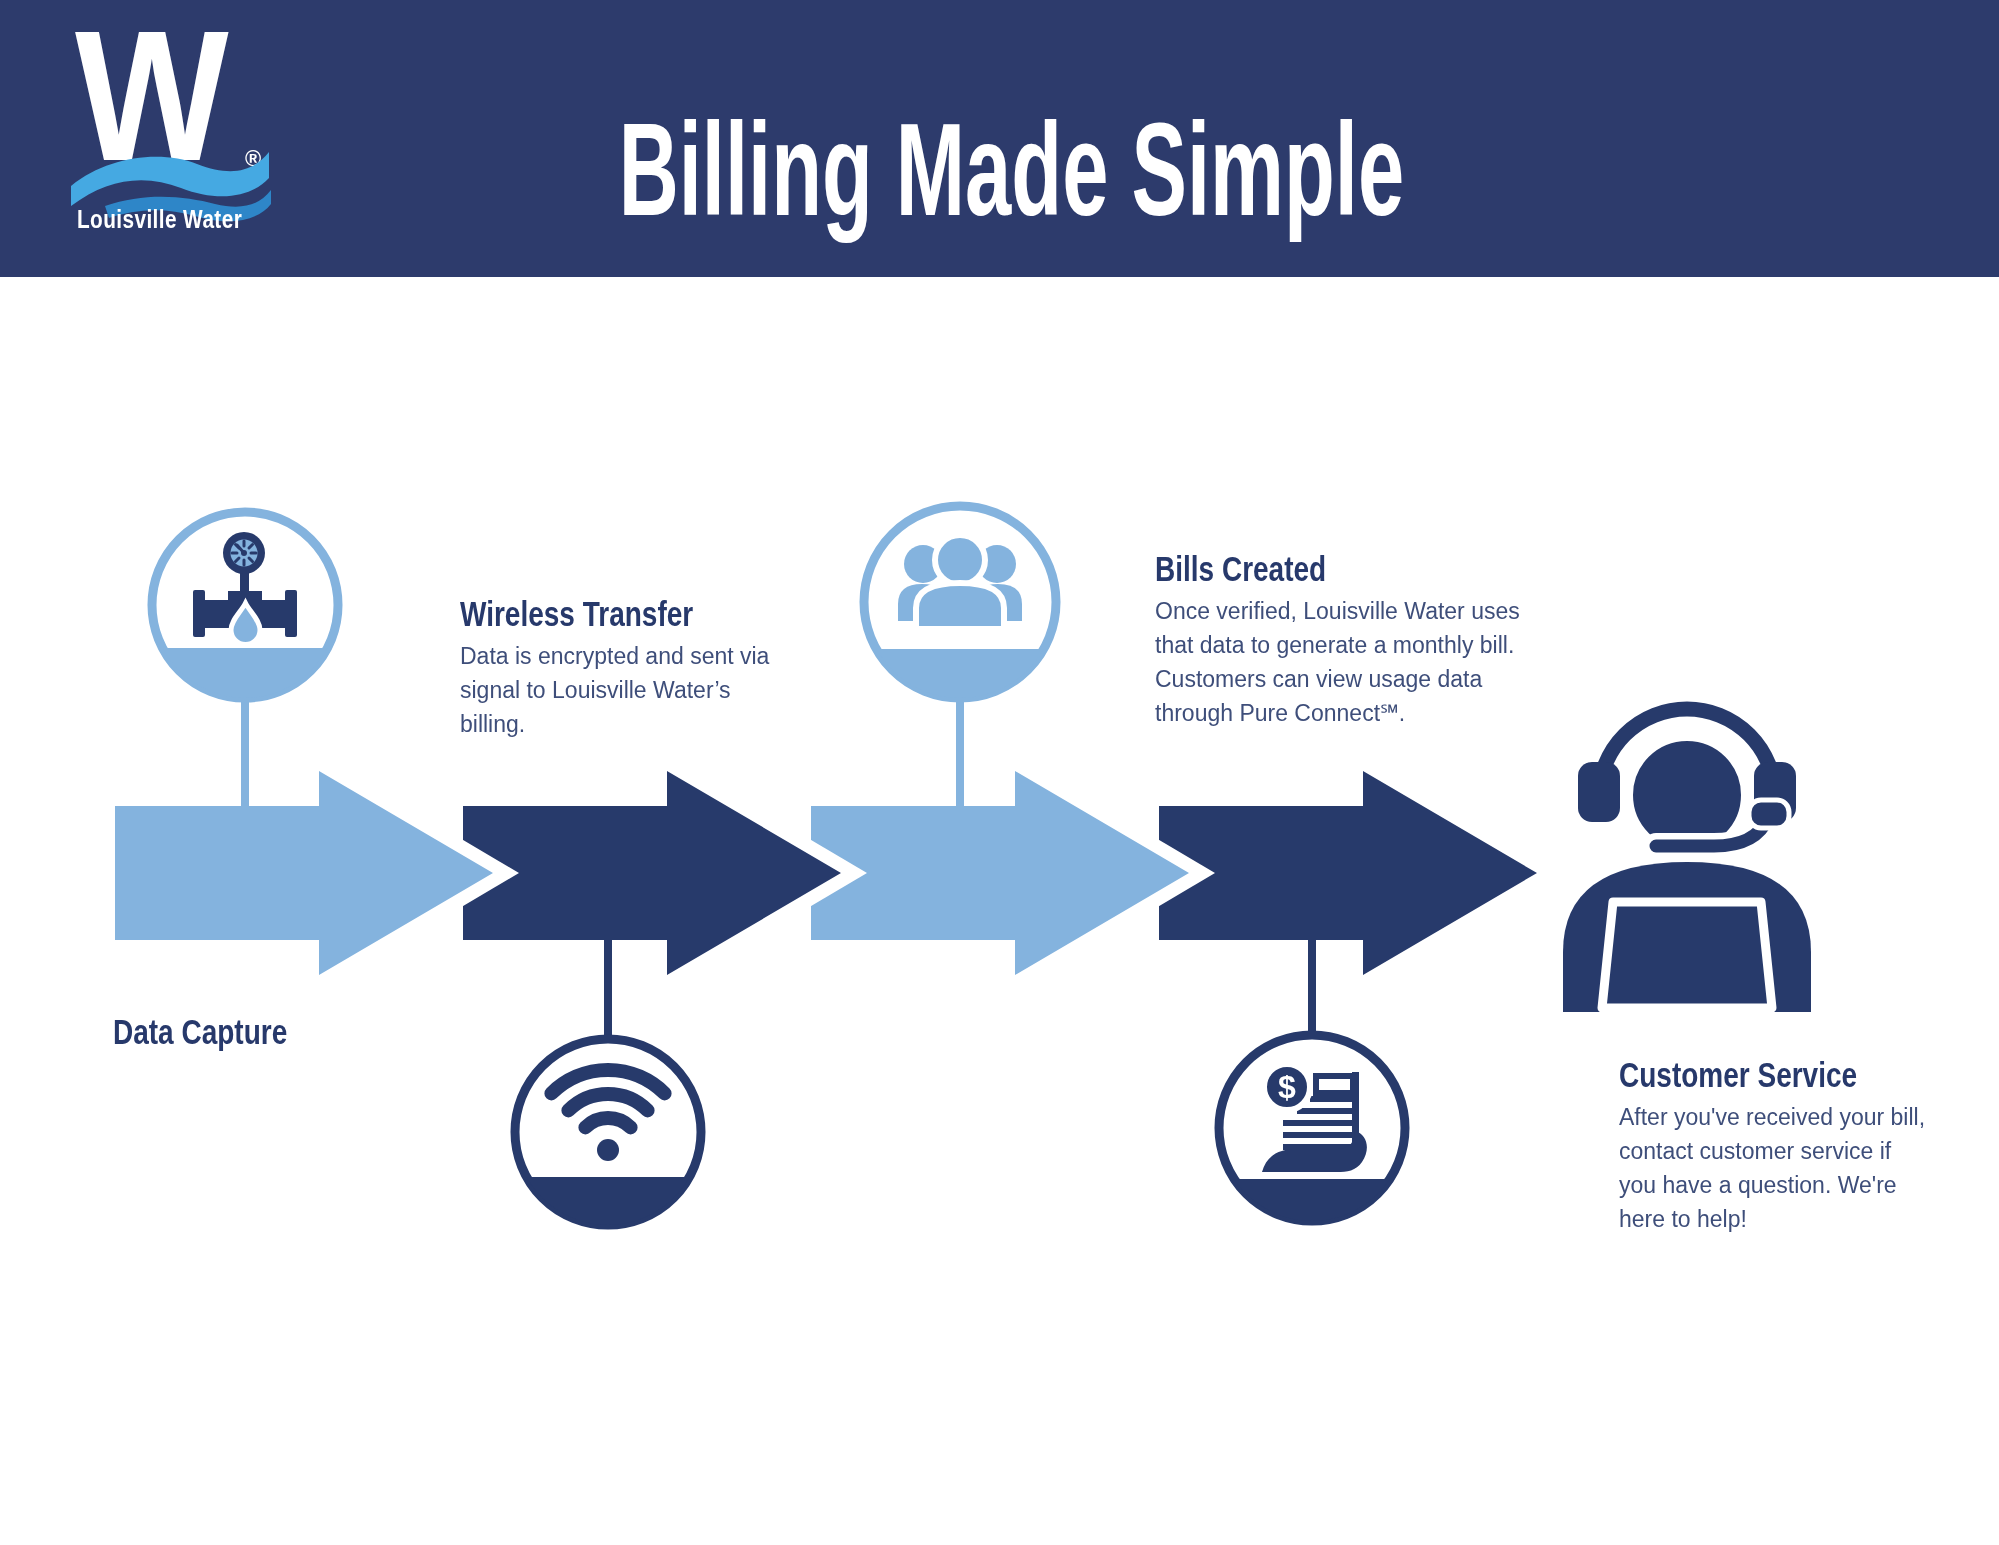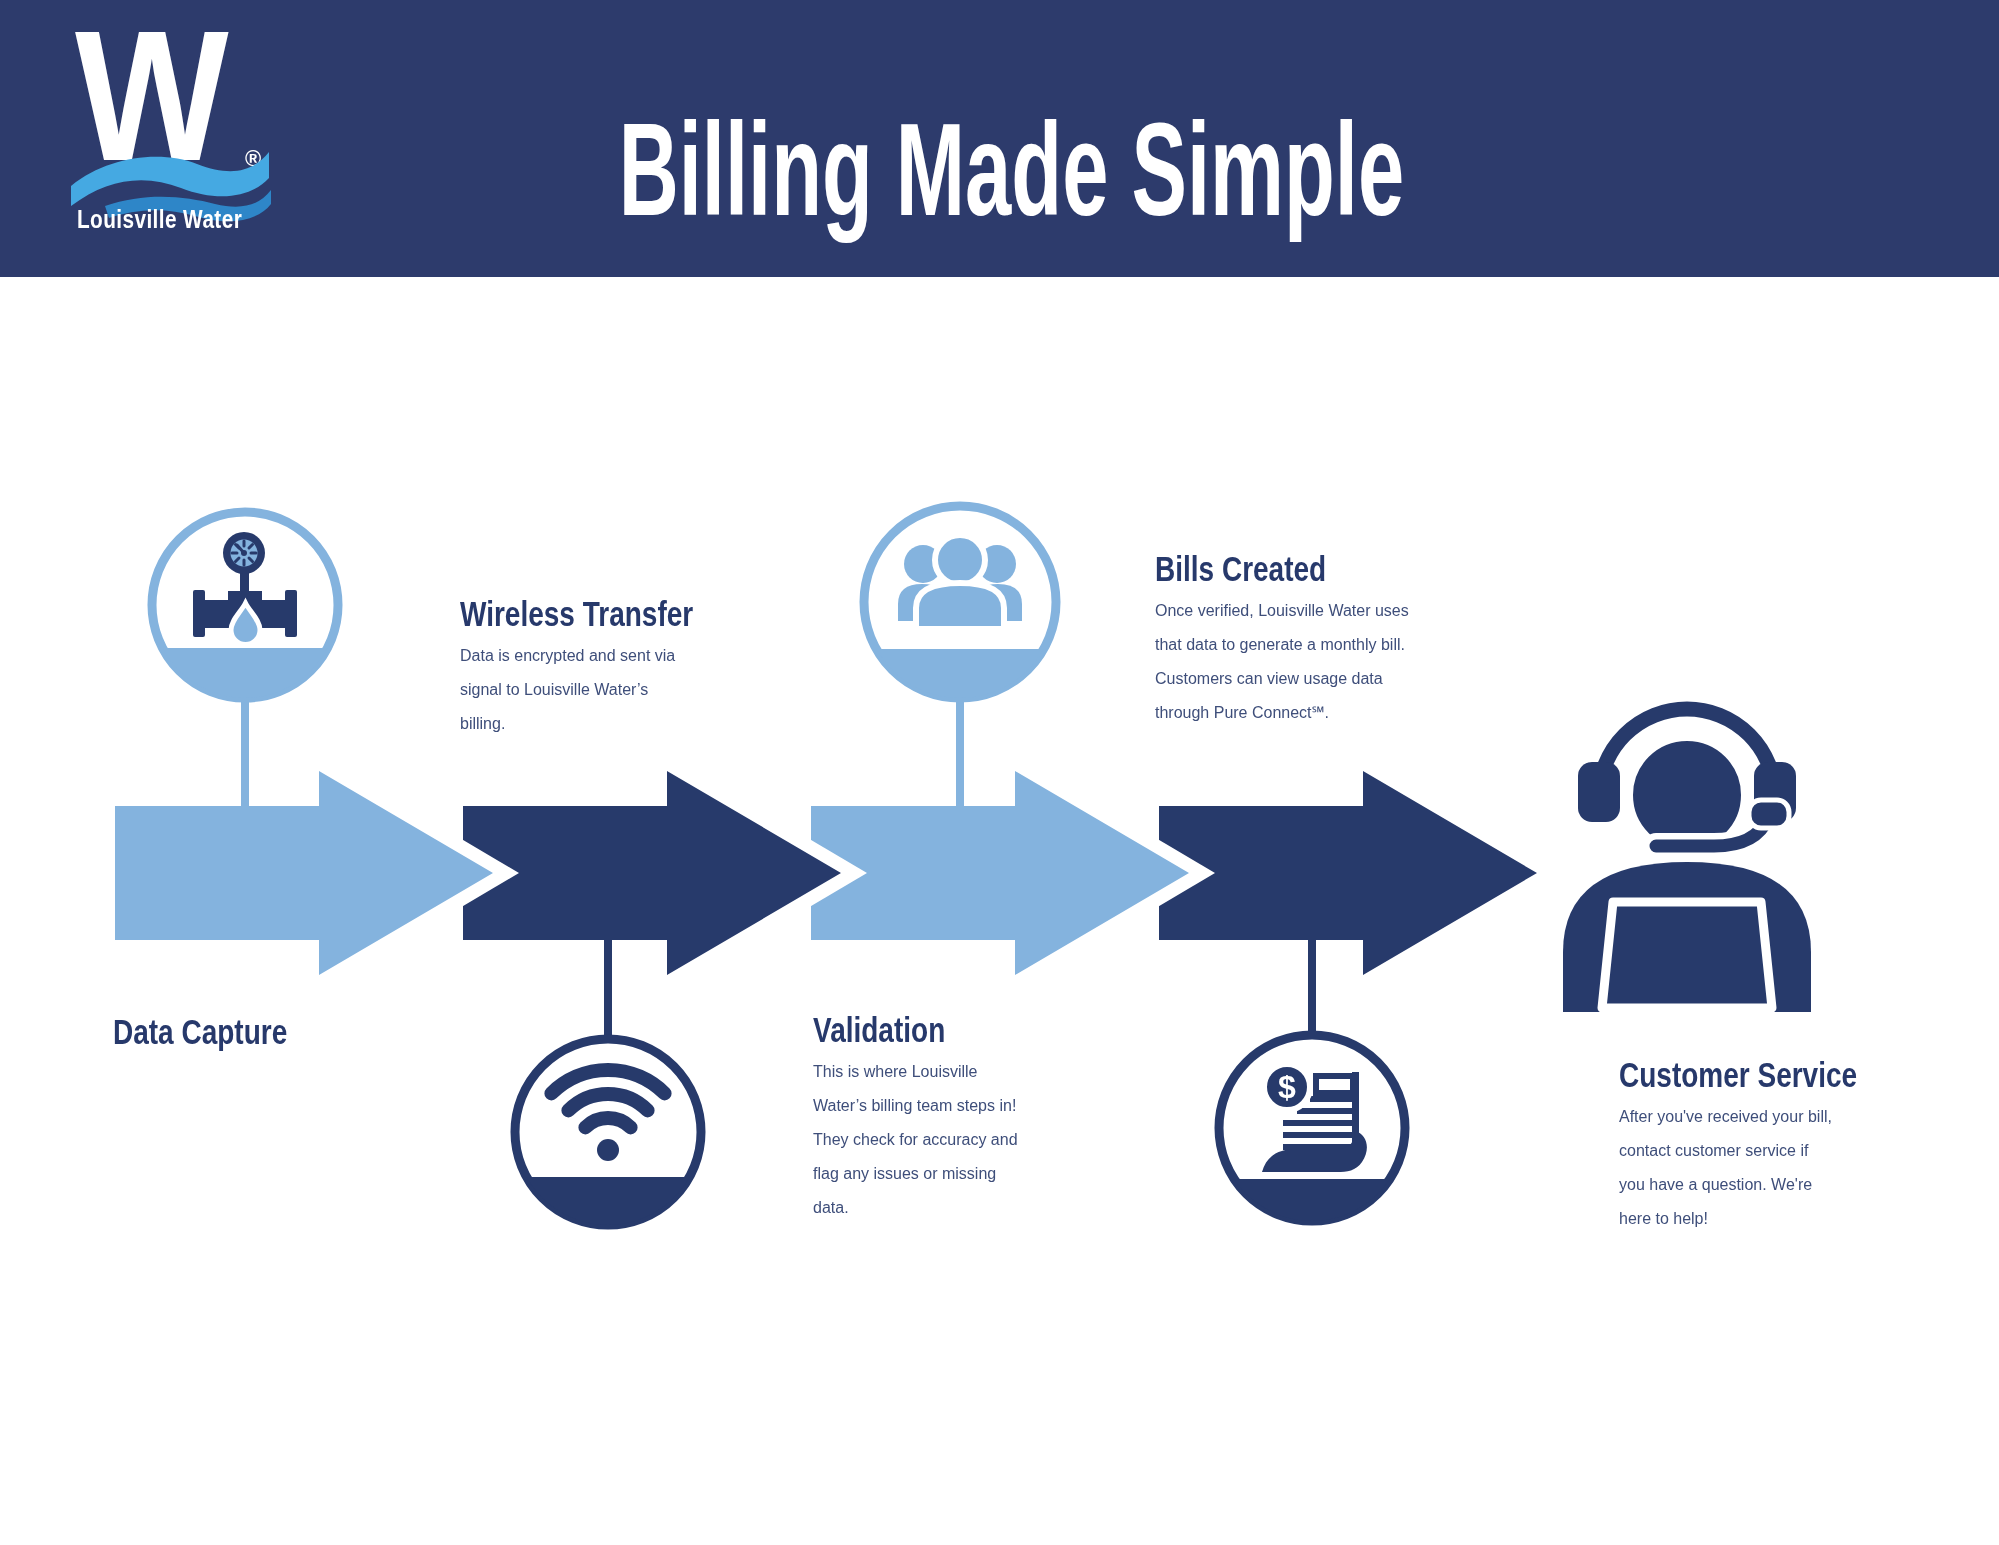--- a/index.html
+++ b/index.html
@@ -22,21 +22,21 @@
 
   
   .diagram{position:absolute;left:0;top:0;width:1999px;height:1545px;pointer-events:none;}
   .f-light{fill:#84B3DE;} .f-dark{fill:#273A6B;}
   .halo{fill:#ffffff;}
 
   
   .step-text{position:absolute;}
   .step-text h2{margin:0;font-size:35px;line-height:44px;font-weight:bold;color:#27396B;
     white-space:nowrap;transform:scaleX(0.8);transform-origin:left bottom;}
-  .step-text .desc{margin:3px 0 0;font-size:16px;line-height:34px;color:#3E4E7A;
+  .step-text .desc{margin:3px 0 0;font-size:23px;line-height:34px;color:#3E4E7A;
     white-space:pre-line;}
 </style>
 </head>
 <body>
 
 <div class="stage">
 
   <div class="header">
     <div class="logo">
       <span class="logo-w">W</span>
@@ -172,28 +172,20 @@
     <h2>Data Capture</h2>
   </div>
 
   <div class="step-text" style="left:460px;top:592px;width:340px">
     <h2>Wireless Transfer</h2>
     <p class="desc">Data is encrypted and sent via
 signal to Louisville Water’s
 billing.</p>
   </div>
 
-  <div class="step-text" style="left:813px;top:1008px;width:350px">
-    <h2>Validation</h2>
-    <p class="desc">This is where Louisville
-Water’s billing team steps in!
-They check for accuracy and
-flag any issues or missing
-data.</p>
-  </div>
 
   <div class="step-text" style="left:1155px;top:547px;width:410px">
     <h2>Bills Created</h2>
     <p class="desc">Once verified, Louisville Water uses
 that data to generate a monthly bill.
 Customers can view usage data
 through Pure Connect℠.</p>
   </div>
 
   <div class="step-text" style="left:1619px;top:1053px;width:410px">

